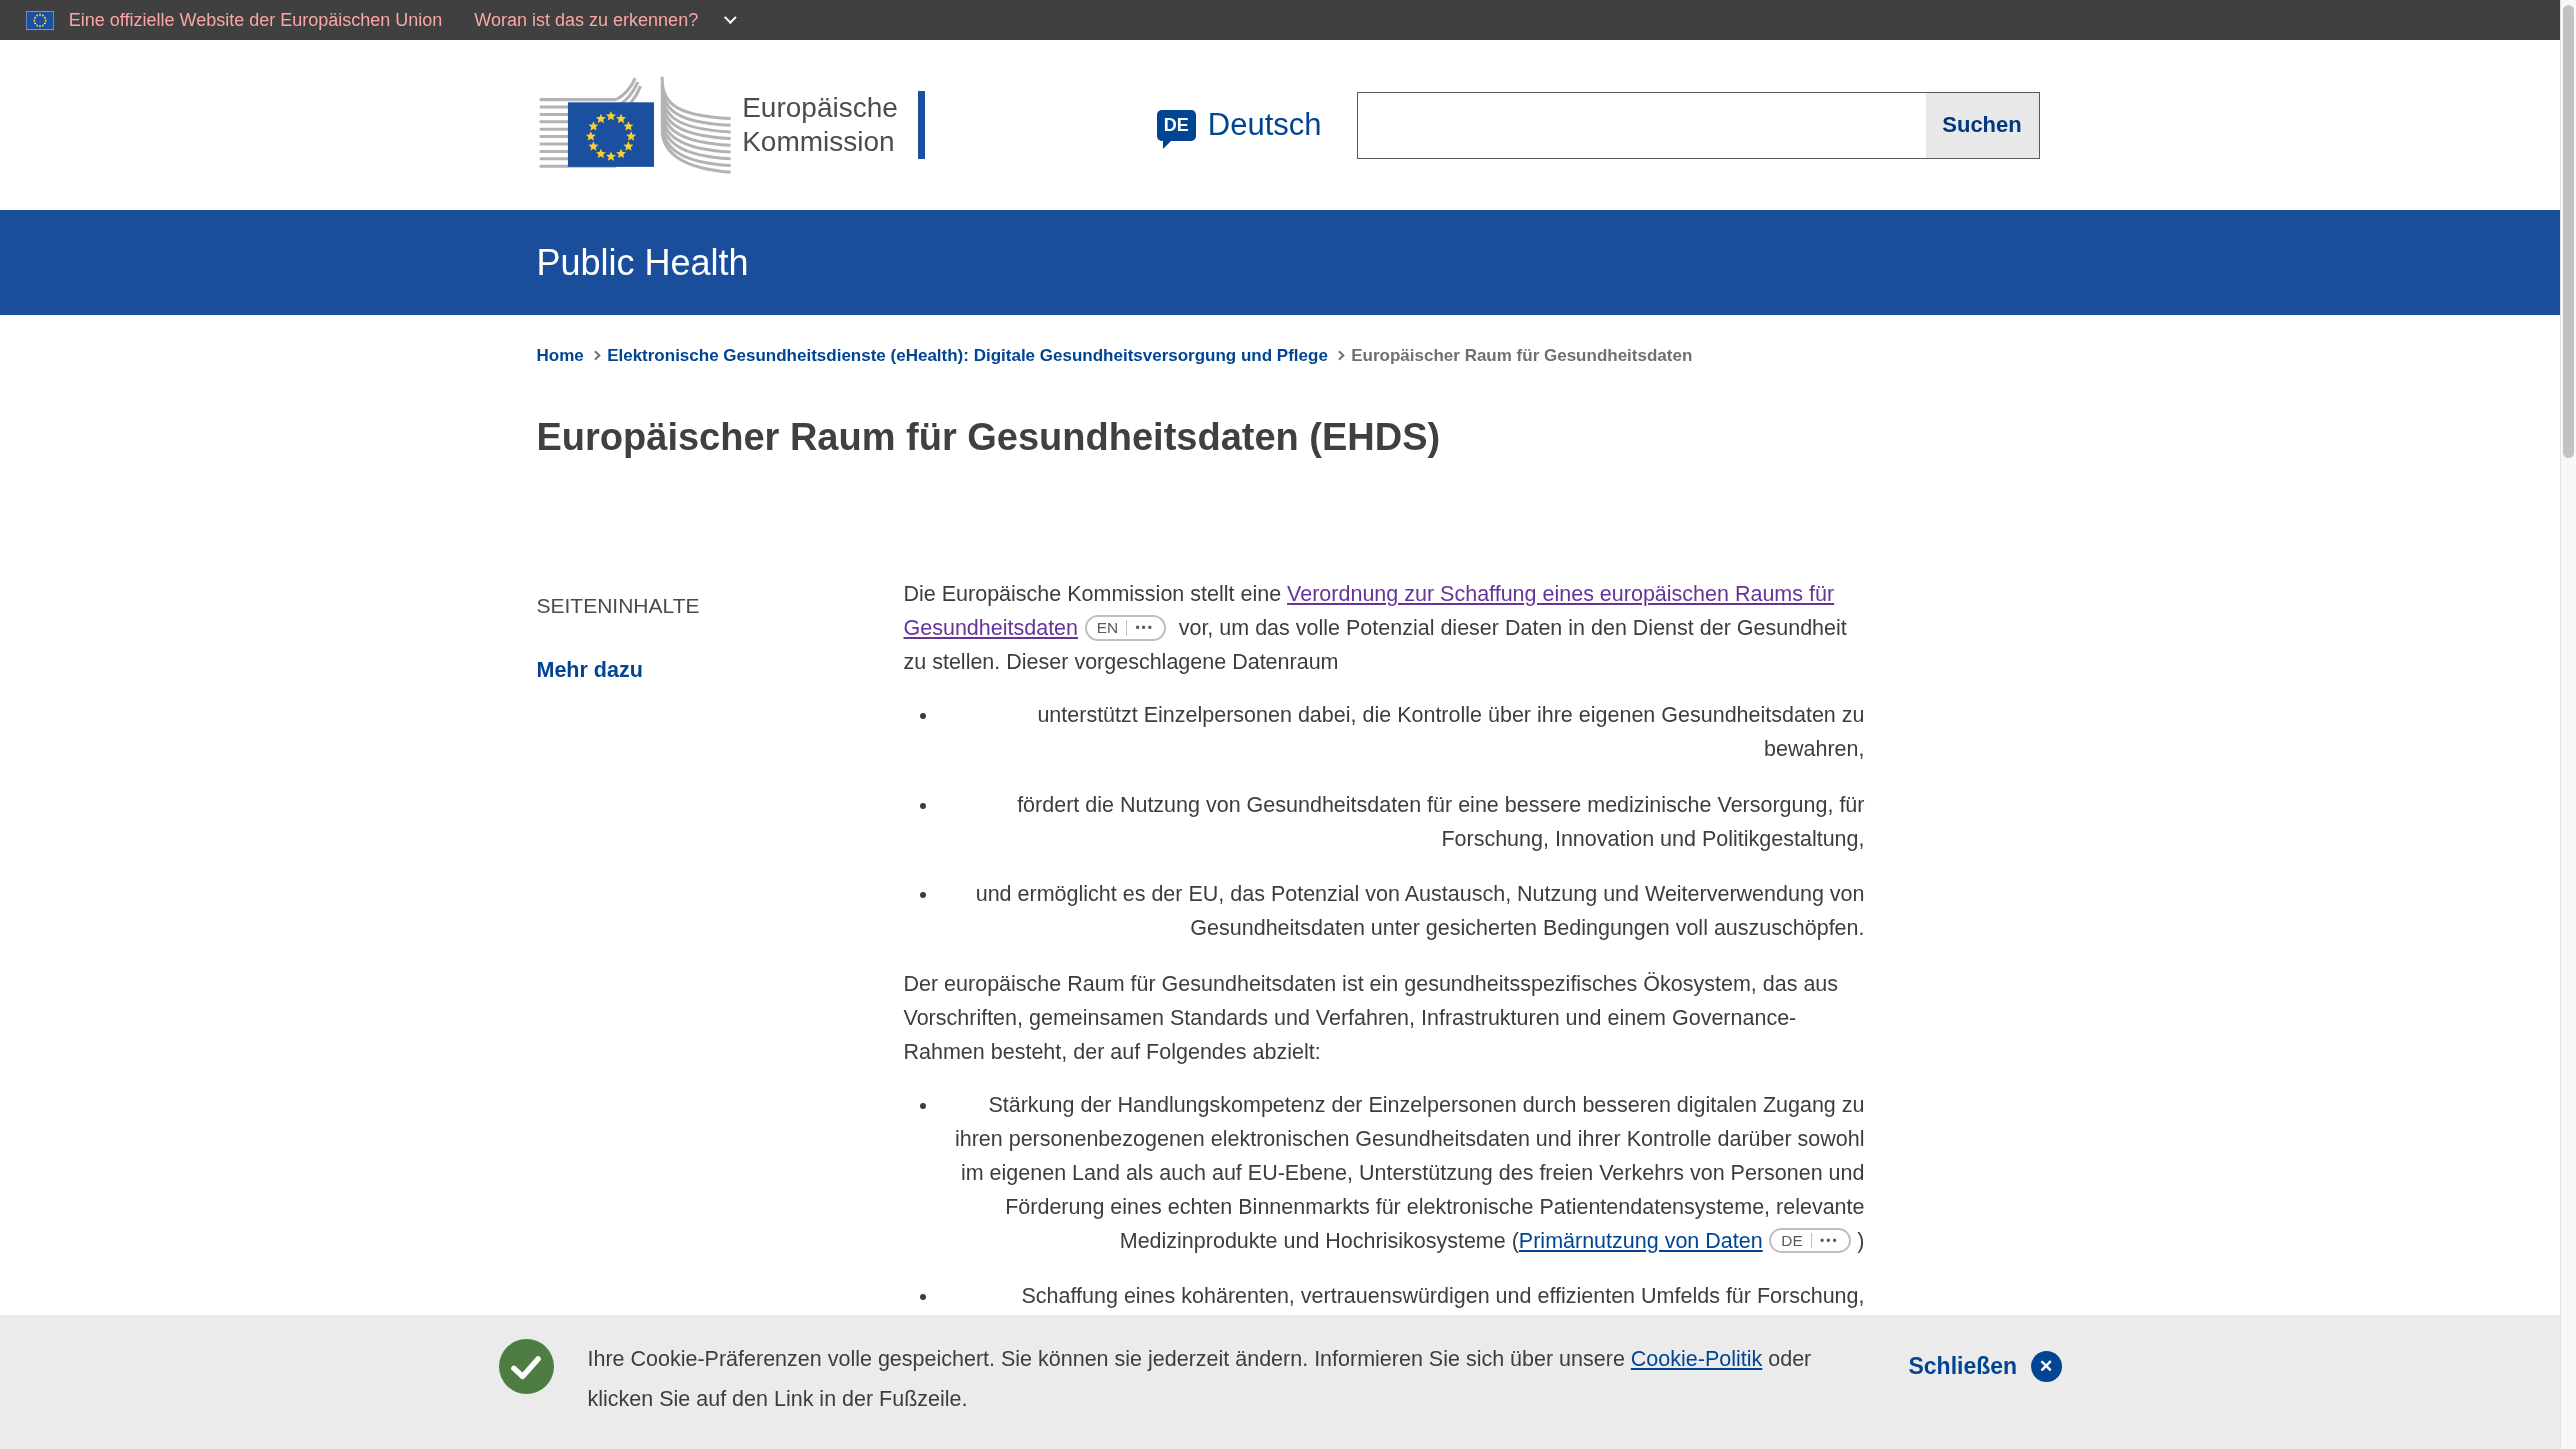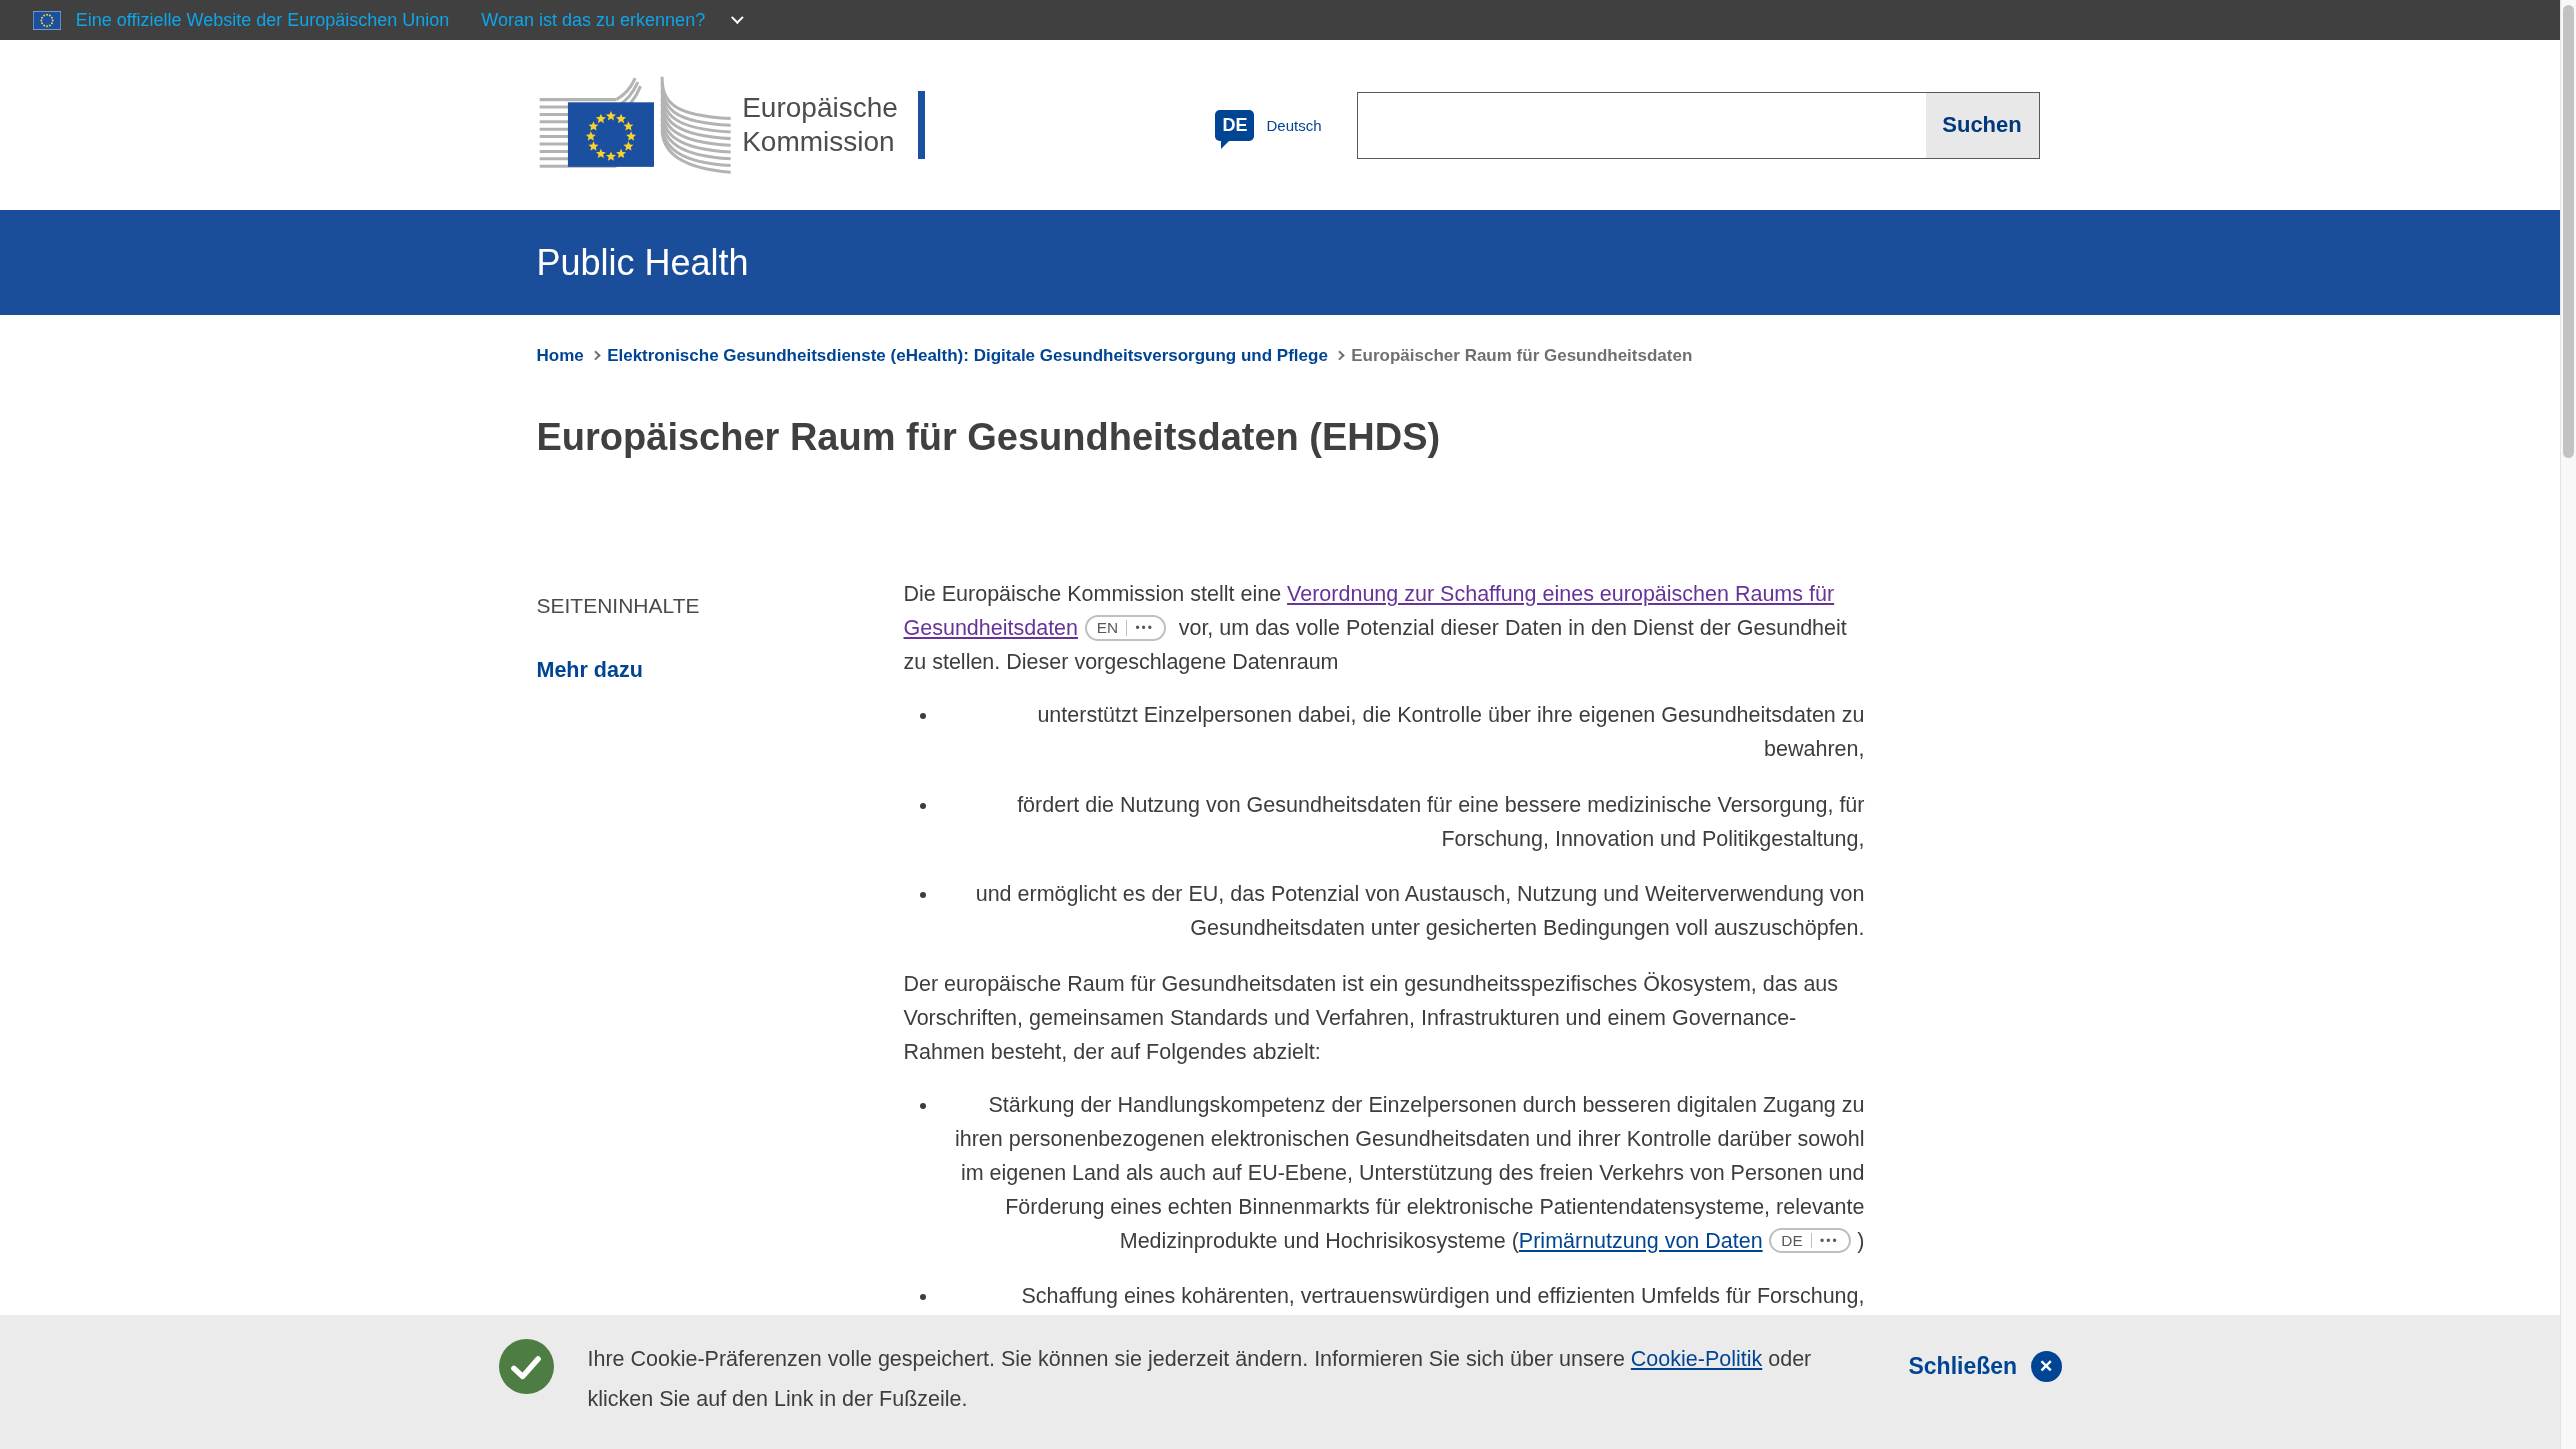--- a/index.html
+++ b/index.html
@@ -5,40 +5,40 @@
   * { box-sizing: border-box; }
   html, body { margin:0; padding:0; }
   body {
     width:2576px; height:1449px; overflow:hidden; position:relative;
     background:#ffffff; font-family:"Liberation Sans", sans-serif; color:#3d3d3d;
   }
   .container { width:1503px; margin:0 auto; }
 
   
   .govbar {
-    height:40px; background:#404040; color:#0ea5e9;
-    display:flex; align-items:center; padding-left:33px; font-size:18px;
+    height:40px; background:#404040; color:#fca5a5;
+    display:flex; align-items:center; padding-left:26px; font-size:18px;
   }
   .govbar-flag { display:flex; margin-right:14.8px; }
   .govbar-how { margin-left:32px; display:flex; align-items:center; gap:28px; cursor:pointer; }
   .chev-down { width:8.7px; height:8.7px; border-right:2px solid #fff; border-bottom:2px solid #fff;
     transform:rotate(45deg); margin-top:-5.4px; }
 
   
   .site-header { height:170px; display:flex; align-items:center; background:#fff; }
   .header-inner { display:flex; align-items:center; }
   .ec-logo { display:flex; align-items:center; cursor:pointer; }
   .logo-text { margin-left:10.7px; font-size:28px; line-height:34px; color:#4d4d4d; }
   .logo-bar { width:7.4px; height:68px; background:#1b4fa0; margin-left:20px; }
   .lang-selector { display:flex; align-items:center; gap:12px; margin-left:auto; cursor:pointer; }
   .lang-bubble { position:relative; width:39px; height:31px; background:#004494; color:#fff;
     font-weight:bold; font-size:18px; display:flex; align-items:center; justify-content:center; border-radius:4.7px; }
   .lang-bubble::after { content:""; position:absolute; left:6px; bottom:-8.7px;
     border:5.4px solid transparent; border-top-color:#004494; border-left-color:#004494; }
-  .lang-label { color:#004494; font-size:15px; }
+  .lang-label { color:#004494; font-size:31px; }
   .search-form { display:flex; width:683px; height:67px; border:1.3px solid #595959; margin-left:35px; background:#fff; }
   .search-input { flex:1; border:none; outline:none; font-size:21.5px; padding:0 14.8px; font-family:inherit; }
   .search-btn { width:115px; background:#e8e8e8; border:none; border-left:2.7px solid #ffffff;
     color:#00387d; font-weight:bold; font-size:22px; cursor:pointer; font-family:inherit; }
 
   
   .banner { height:105px; background:#1a4e9b; display:flex; align-items:center; }
   .banner-title { color:#fff; font-size:36px; font-weight:400; margin:0; }
 
   

